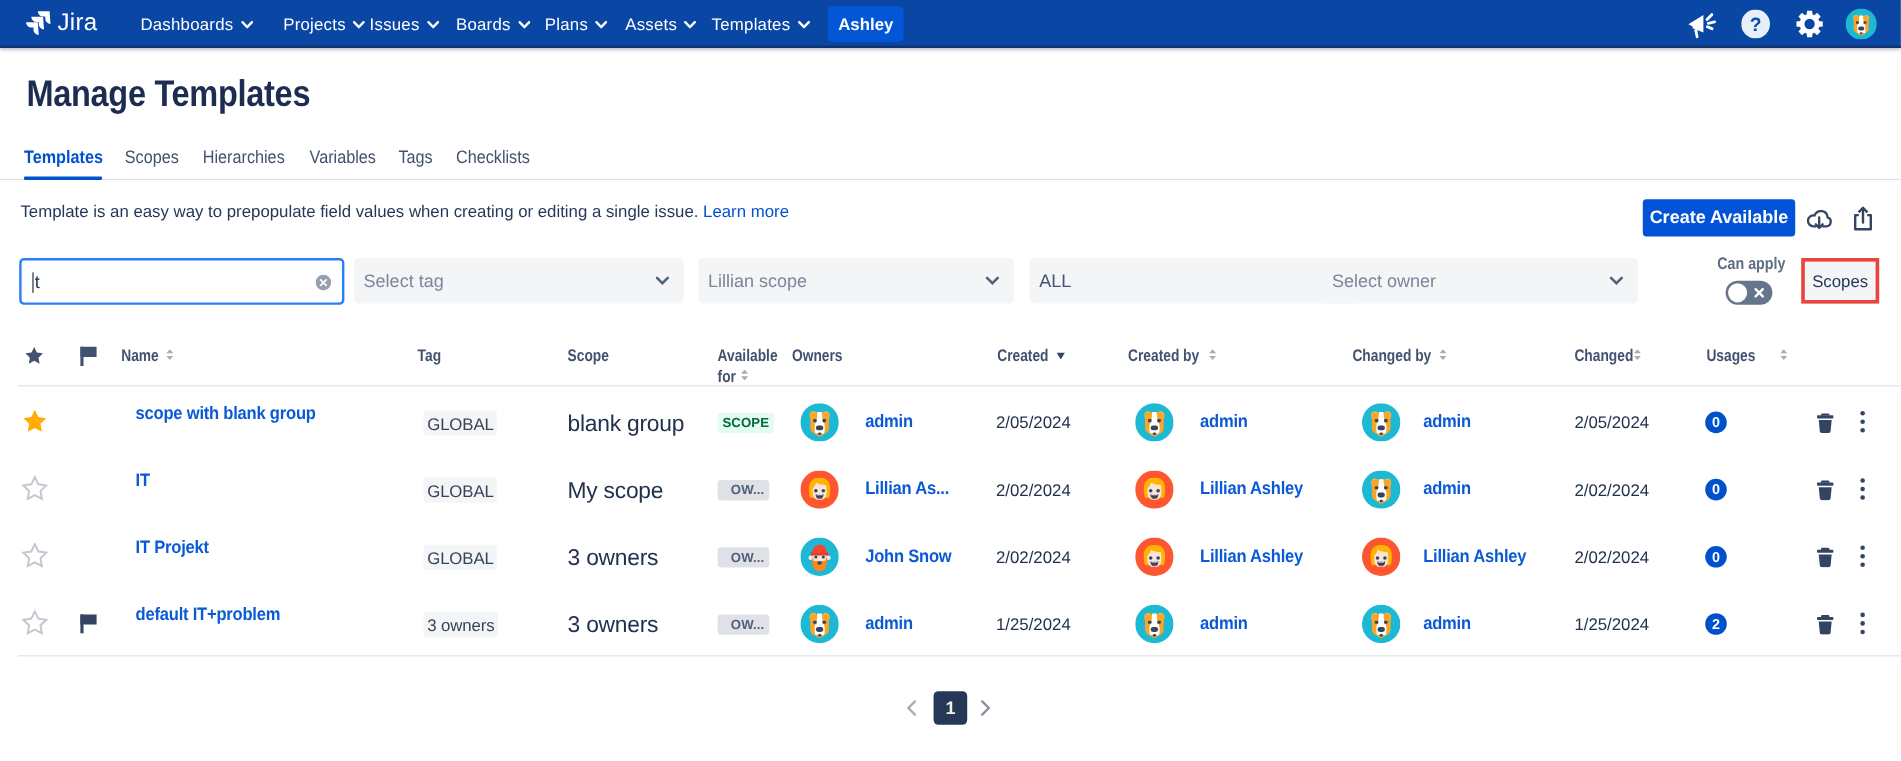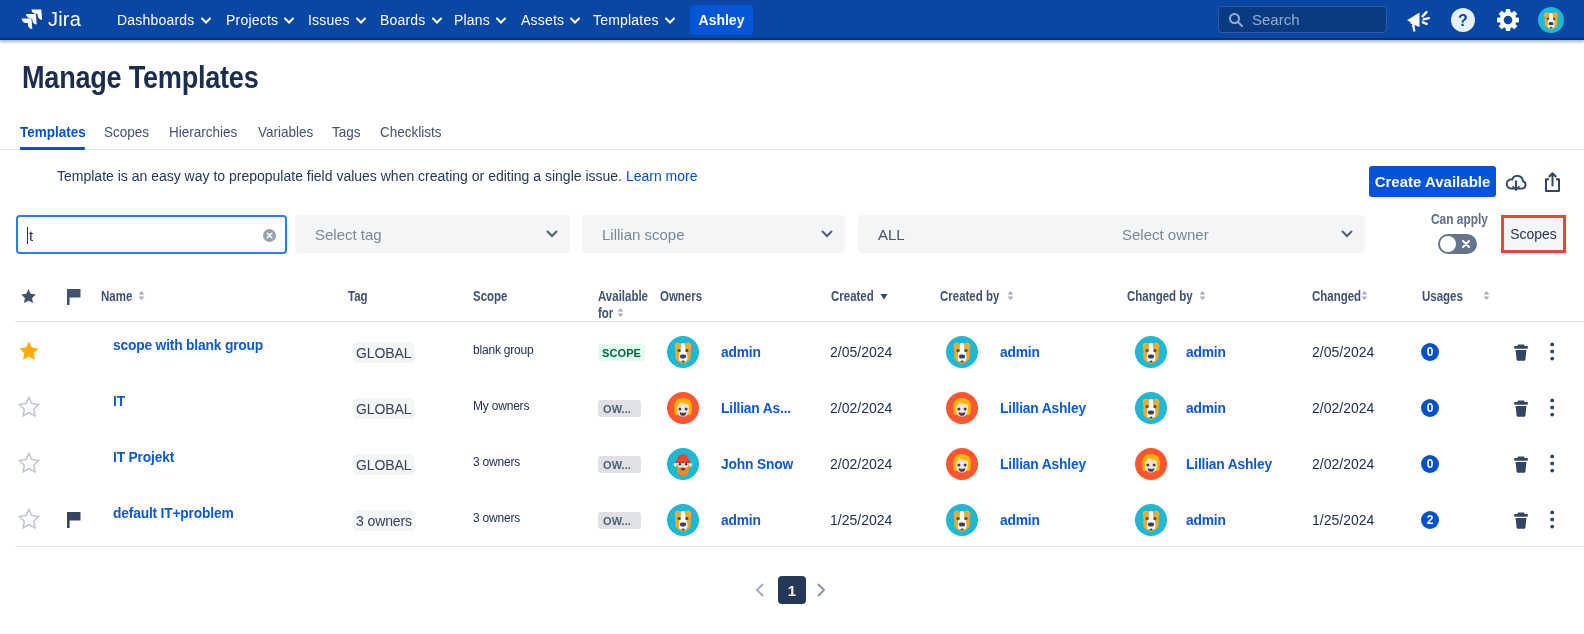--- a/index.html
+++ b/index.html
@@ -15,95 +15,88 @@
 #createbtn { position:absolute; left:690px; top:5px; width:63px; height:30px; background:#0356d6; border-radius:4px; color:#fff; font-size:14px; font-weight:700; display:flex; align-items:center; justify-content:center; }
 #navsearch { position:absolute; left:1218px; top:6px; width:169px; height:27px; background:#0a3a80; border:1px solid #2b5ca8; border-radius:4px; display:flex; align-items:center; }
 #navsearch span { color:#96aed0; font-size:15px; margin-left:8px; }
 
 
 #h1 { position:absolute; left:22px; top:59px; font-size:31px; font-weight:700; color:#1c2d51; letter-spacing:-.3px; transform:scaleX(.875); transform-origin:left top; line-height:1.2; }
 .tab { position:absolute; top:123px; font-size:15px; color:#42526e; font-weight:600; transform:scaleX(.9); transform-origin:left top; }
 .tab.active { color:#0052cc; }
 #tabline { position:absolute; left:0; top:149px; width:1584px; height:1px; background:#dfe1e6; }
 #tabunder { position:absolute; left:20px; top:147px; width:65px; height:3px; background:#0052cc; border-radius:1px; }
-#desc { position:absolute; left:17px; top:168px; font-size:14px; color:#253858;margin-left:40px; }
+#desc { position:absolute; left:17px; top:168px; font-size:14px; color:#253858; }
 #desc a { color:#0052cc; text-decoration:none; }
 
 
 #ctbtn { position:absolute; left:1369px; top:166px; width:127px; height:31px; background:#0353d8; border-radius:3px; color:#fff; font-size:15px; font-weight:700; display:flex; align-items:center; justify-content:center; }
 
 
 #fsearch { position:absolute; left:16px; top:215px; width:271px; height:39px; border:2px solid #2b7ff6; border-radius:4px; background:#fff; }
 #fsearch .txt { position:absolute; left:9px; top:10px; font-size:15px; color:#172b4d; border-left:1px solid #333; padding-left:1px; }
 .fsel { position:absolute; top:215px; height:38px; background:#f4f5f7; border-radius:4px; display:flex; align-items:center; font-size:15px; color:#7a869a; }
-.fsel .lbl { margin-left:20px; }
+.fsel .lbl { margin-left:8px; }
 .fsel svg { position:absolute; right:12px; }
 #canapply { position:absolute; left:1431px; top:211px; font-size:14px; color:#5e6c84; font-weight:700; transform:scaleX(.85); transform-origin:left top; }
 #toggle { position:absolute; left:1438px; top:234px; width:39px; height:20px; background:#66758c; border-radius:10px; }
 #toggle .knob { position:absolute; left:2px; top:2px; width:16px; height:16px; background:#fff; border-radius:50%; }
 #resetbtn { position:absolute; left:1501px; top:215px; width:65px; height:38px; background:#f4f5f7; border:3px solid #e8453c; display:flex; align-items:center; justify-content:center; font-size:14px; color:#253858; }
 
 
 .th { position:absolute; font-size:14px; font-weight:700; color:#42526e; transform:scaleX(.82); transform-origin:left top; }
 #thline { position:absolute; left:15px; top:321px; width:1569px; height:1px; background:#dfe1e6; }
 #rowline { position:absolute; left:15px; top:546px; width:1569px; height:1px; background:#dfe1e6; }
 .link { font-size:15px; font-weight:700; color:#0b5ad5; position:absolute; letter-spacing:-.2px; transform:scaleX(.92); transform-origin:left top; }
-.cell { font-size:12px; color:#22324e; position:absolute; letter-spacing:-.2px; }
+.cell { font-size:19px; color:#22324e; position:absolute; letter-spacing:-.2px; }
 .dt { font-size:14px !important; letter-spacing:0 !important; }
 .chipg { position:absolute; background:#f4f5f7; border-radius:3px; font-size:14px; color:#374357; padding:2.5px 3px; letter-spacing:-.1px; }
 .loz { position:absolute; border-radius:3px; font-size:11px; font-weight:700; letter-spacing:.1px; padding:2.5px 4px; }
 .loz.gray { width:43px; box-sizing:border-box; padding-left:5px; }
 .loz.green { background:#e3fcef; color:#006644; }
-.loz.gray { background:#dfe1e6; color:#505f79; }
+.loz.gray { background:#dfe1e6; color:#505f79;text-align:right; }
 .badge { position:absolute; width:18px; height:18px; border-radius:50%; background:#0052cc; color:#fff; font-size:12px; font-weight:700; display:flex; align-items:center; justify-content:center; }
 .av { position:absolute; width:32px; height:32px; }
 
 
 #pg1 { position:absolute; left:778px; top:576px; width:28px; height:28px; background:#253858; border-radius:4px; color:#f5f0e1; font-size:15px; font-weight:700; display:flex; align-items:center; justify-content:center; }
 </style>
 </head>
 <body>
 <div id="nav">
   <div class="logo">
     <svg width="24" height="25" viewBox="0 0 24 25">
       <path fill="#fff" d="M22.5 2 H12.7 a4.4 4.4 0 0 0 4.4 4.4 h1.8 v1.7 a4.4 4.4 0 0 0 4.4 4.4 Z" transform="translate(-1.2 0.4)"></path>
       <path fill="#fff" d="M17.7 6.9 H7.9 a4.4 4.4 0 0 0 4.4 4.4 h1.8 V13 a4.4 4.4 0 0 0 4.4 4.4 Z" transform="translate(-1.8 0.1)"></path>
       <path fill="#fff" d="M12.9 11.8 H3.1 a4.4 4.4 0 0 0 4.4 4.4 h1.8 v1.7 a4.4 4.4 0 0 0 4.4 4.4 Z" transform="translate(-1.4 -0.2)"></path>
     </svg>
     <span>Jira</span>
   </div>
   <div class="navitem" style="left:117px;">Dashboards <svg width="10" height="7" viewBox="0 0 10 7">
         <path d="M1 1.5 L5 5.5 L9 1.5" stroke="#fff" stroke-width="2" fill="none" stroke-linecap="round"></path>
       </svg></div>
-  <div class="navitem" style="left:226px;">Projects <svg width="10" height="7" viewBox="0 0 10 7">
+  <div class="navitem" style="left:236px;">Projects <svg width="10" height="7" viewBox="0 0 10 7">
         <path d="M1 1.5 L5 5.5 L9 1.5" stroke="#fff" stroke-width="2" fill="none" stroke-linecap="round"></path>
       </svg></div>
   <div class="navitem" style="left:308px;align-items:center;">Issues <svg width="10" height="7" viewBox="0 0 10 7">
         <path d="M1 1.5 L5 5.5 L9 1.5" stroke="#fff" stroke-width="2" fill="none" stroke-linecap="round"></path>
       </svg></div>
   <div class="navitem" style="left:380px;">Boards <svg width="10" height="7" viewBox="0 0 10 7">
         <path d="M1 1.5 L5 5.5 L9 1.5" stroke="#fff" stroke-width="2" fill="none" stroke-linecap="round"></path>
       </svg></div>
   <div class="navitem" style="left:454px;">Plans <svg width="10" height="7" viewBox="0 0 10 7">
         <path d="M1 1.5 L5 5.5 L9 1.5" stroke="#fff" stroke-width="2" fill="none" stroke-linecap="round"></path>
       </svg></div>
   <div class="navitem" style="left:521px;">Assets <svg width="10" height="7" viewBox="0 0 10 7">
         <path d="M1 1.5 L5 5.5 L9 1.5" stroke="#fff" stroke-width="2" fill="none" stroke-linecap="round"></path>
       </svg></div>
   <div class="navitem" style="left:593px;">Templates <svg width="10" height="7" viewBox="0 0 10 7">
         <path d="M1 1.5 L5 5.5 L9 1.5" stroke="#fff" stroke-width="2" fill="none" stroke-linecap="round"></path>
       </svg></div>
   <div id="createbtn">Ashley</div>
-  <div id="navsearch">
-    <svg width="16" height="16" viewBox="0 0 16 16" style="margin-left:9px;">
-        <circle cx="6.5" cy="6.5" r="4.5" stroke="#96aed0" stroke-width="2" fill="none"></circle>
-        <path d="M10 10 L14 14" stroke="#96aed0" stroke-width="2" stroke-linecap="round"></path>
-      </svg>
-    <span>Search</span>
-  </div>
   <svg class="abs" style="left:1405px; top:8px;" width="27" height="25" viewBox="0 0 27 25">
     <path fill="#fff" d="M2 12.2 L14.5 4.5 L14.5 19 L5.5 15.5 L5.5 14 Z"></path>
     <path fill="#fff" d="M6.8 16.8 L9.2 16 L10.5 23.2 L8.4 23.8 Z"></path>
     <path d="M17.5 8.3 L21.5 4.2" stroke="#fff" stroke-width="2.4" stroke-linecap="round"></path>
     <path d="M18.6 11.4 L23.8 10.2" stroke="#fff" stroke-width="2.4" stroke-linecap="round"></path>
     <path d="M17.8 14.3 L21.7 15.9" stroke="#fff" stroke-width="2.4" stroke-linecap="round"></path>
   </svg>
   <svg class="abs" style="left:1451px; top:8px;" width="24" height="24" viewBox="0 0 24 24">
     <circle cx="12" cy="12" r="12" fill="#e7effb"></circle>
     <text x="12" y="17.8" text-anchor="middle" font-size="16" font-weight="bold" fill="#0a47a5" font-family="Liberation Sans, sans-serif">?</text>
@@ -294,21 +287,21 @@
   </svg>
 <svg class="abs" style="left:1550px; top:342px;" width="5" height="19" viewBox="0 0 5 19">
     <use href="#dots3"></use>
   </svg>
 
 <svg class="abs" style="left:18px; top:396px;" width="22" height="21" viewBox="0 0 22 21">
     <use href="#starfill" fill="none" stroke="#c1c7d0" stroke-width="1.6"></use>
   </svg>
 <div class="link" style="left:113px; top:392px;">IT</div>
 <div class="chipg" style="left:353px; top:398px;">GLOBAL</div>
-<div class="cell" style="left:473px; top:399px;">My owners</div>
+<div class="cell" style="left:473px; top:399px;">My scope</div>
 <div class="loz gray" style="left:598px; top:400px;">OW...</div>
 <svg class="av" style="left:667px; top:392px;" viewBox="0 0 32 32">
     <use href="#lil"></use>
   </svg>
 <div class="link" style="left:721px; top:399px;">Lillian As...</div>
 <div class="cell dt" style="left:830px; top:400px;">2/02/2024</div>
 <svg class="av" style="left:946px; top:392px;" viewBox="0 0 32 32">
     <use href="#lil"></use>
   </svg>
 <div class="link" style="left:1000px; top:399px;">Lillian Ashley</div>

